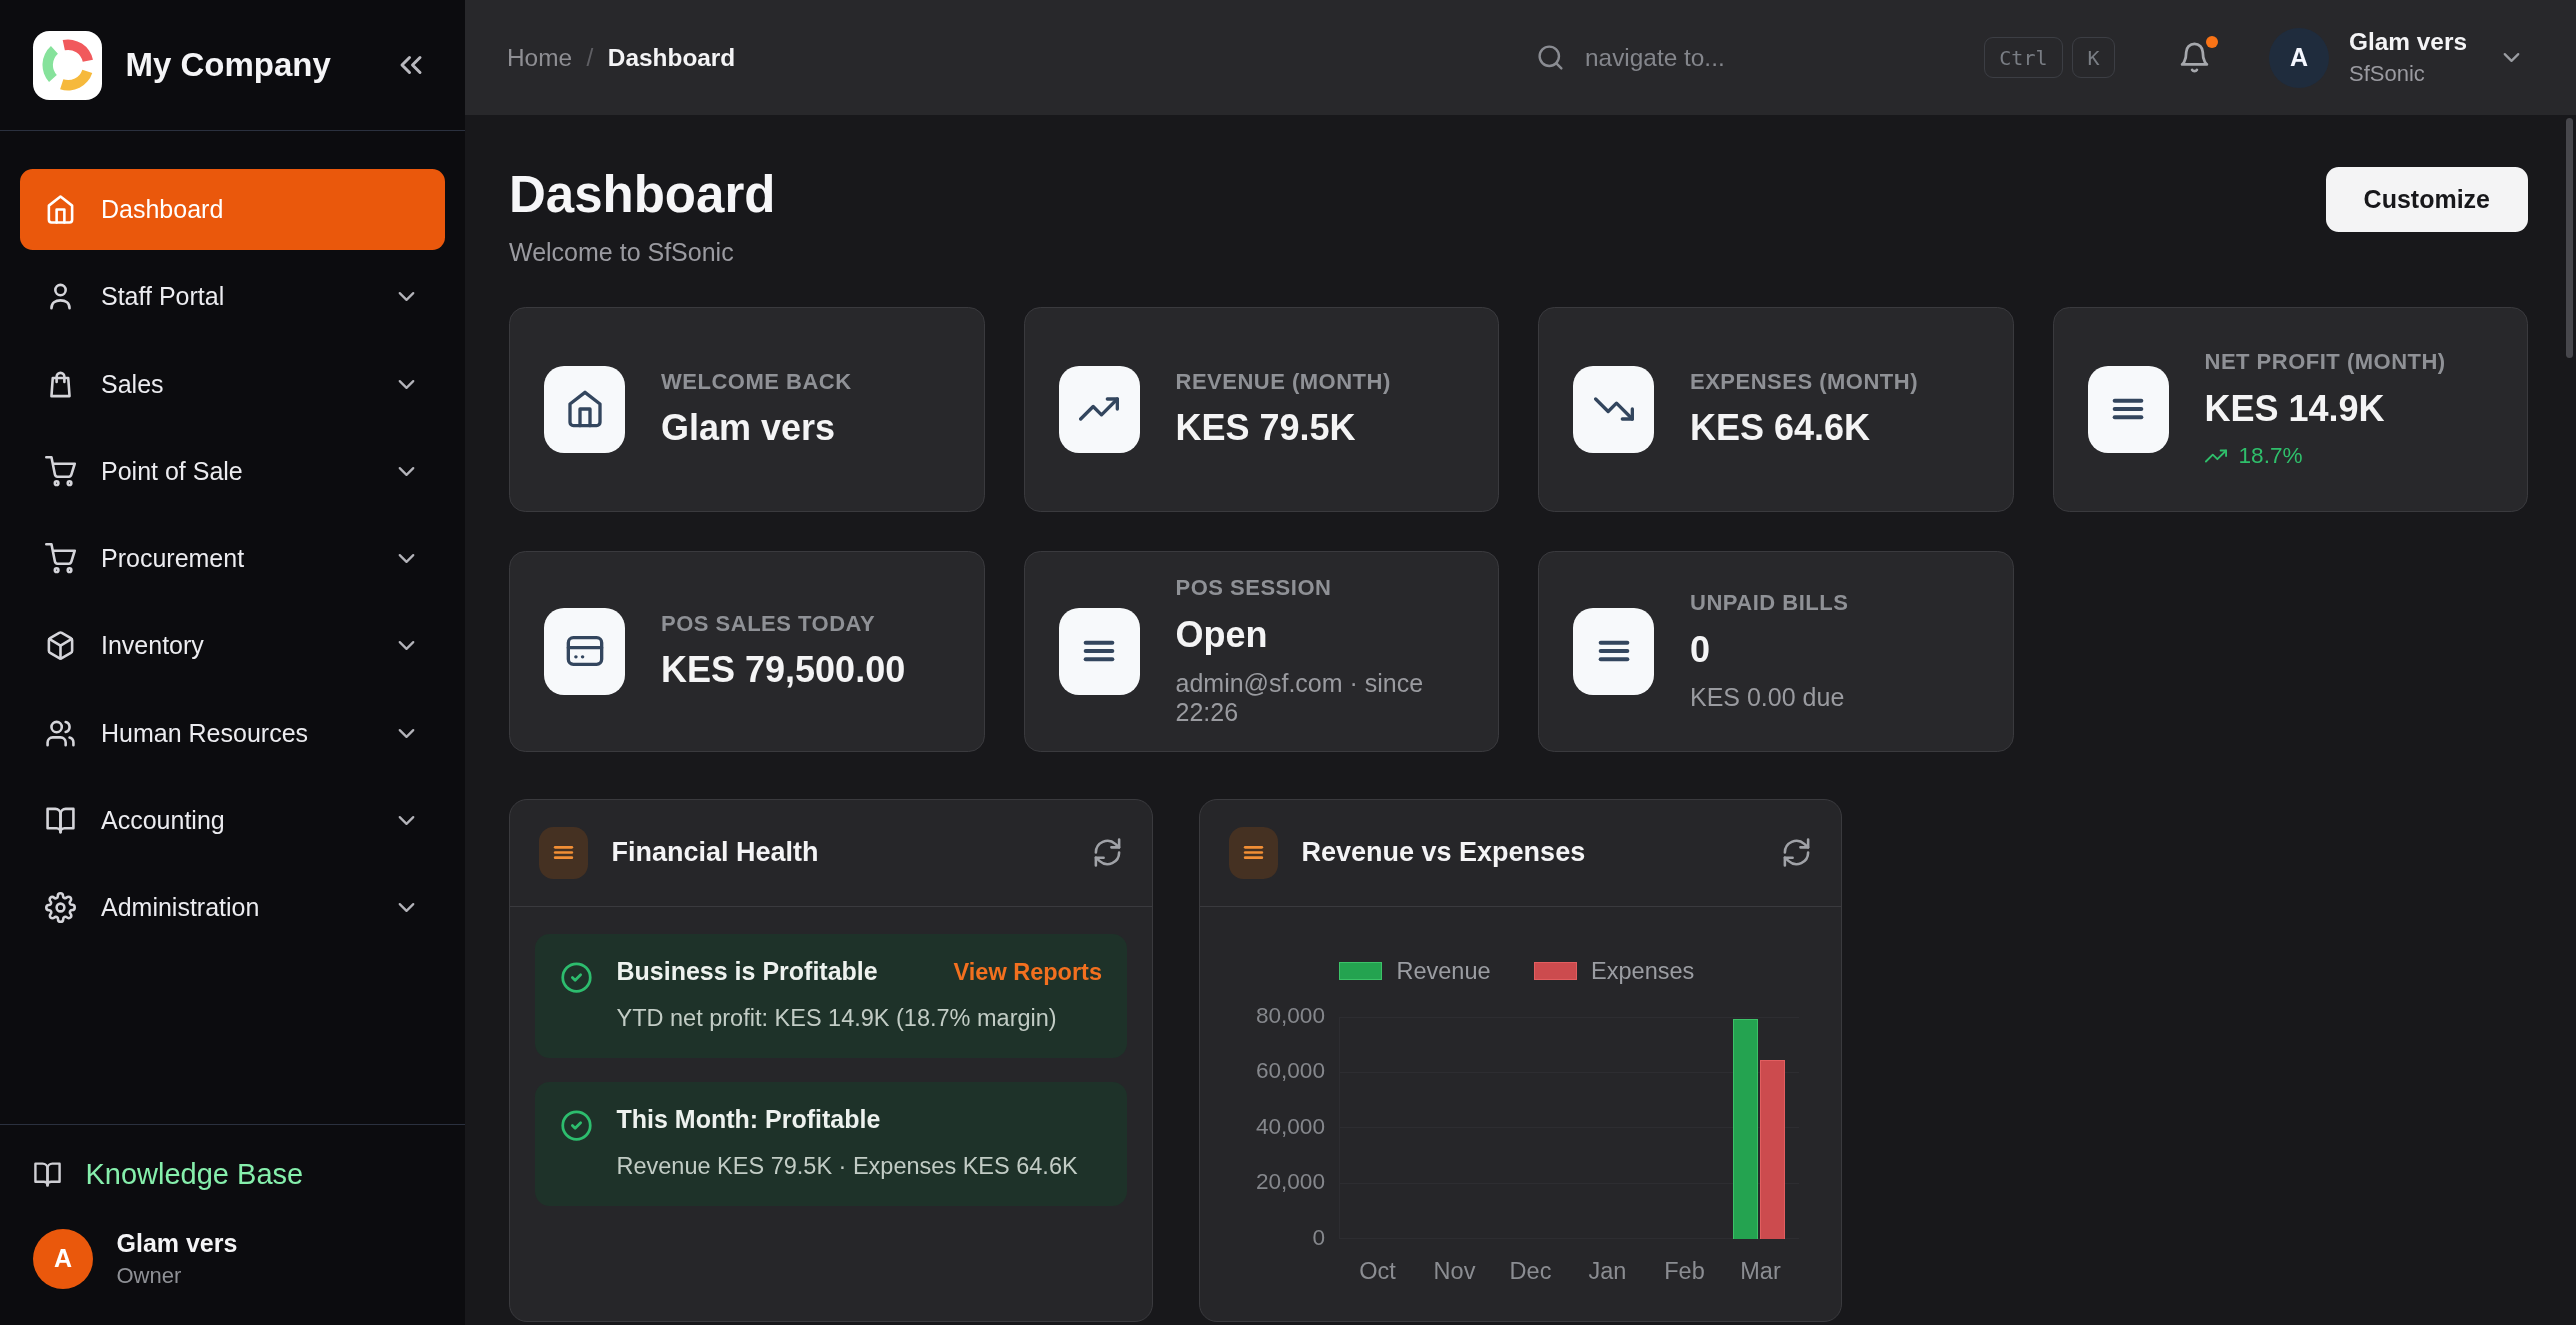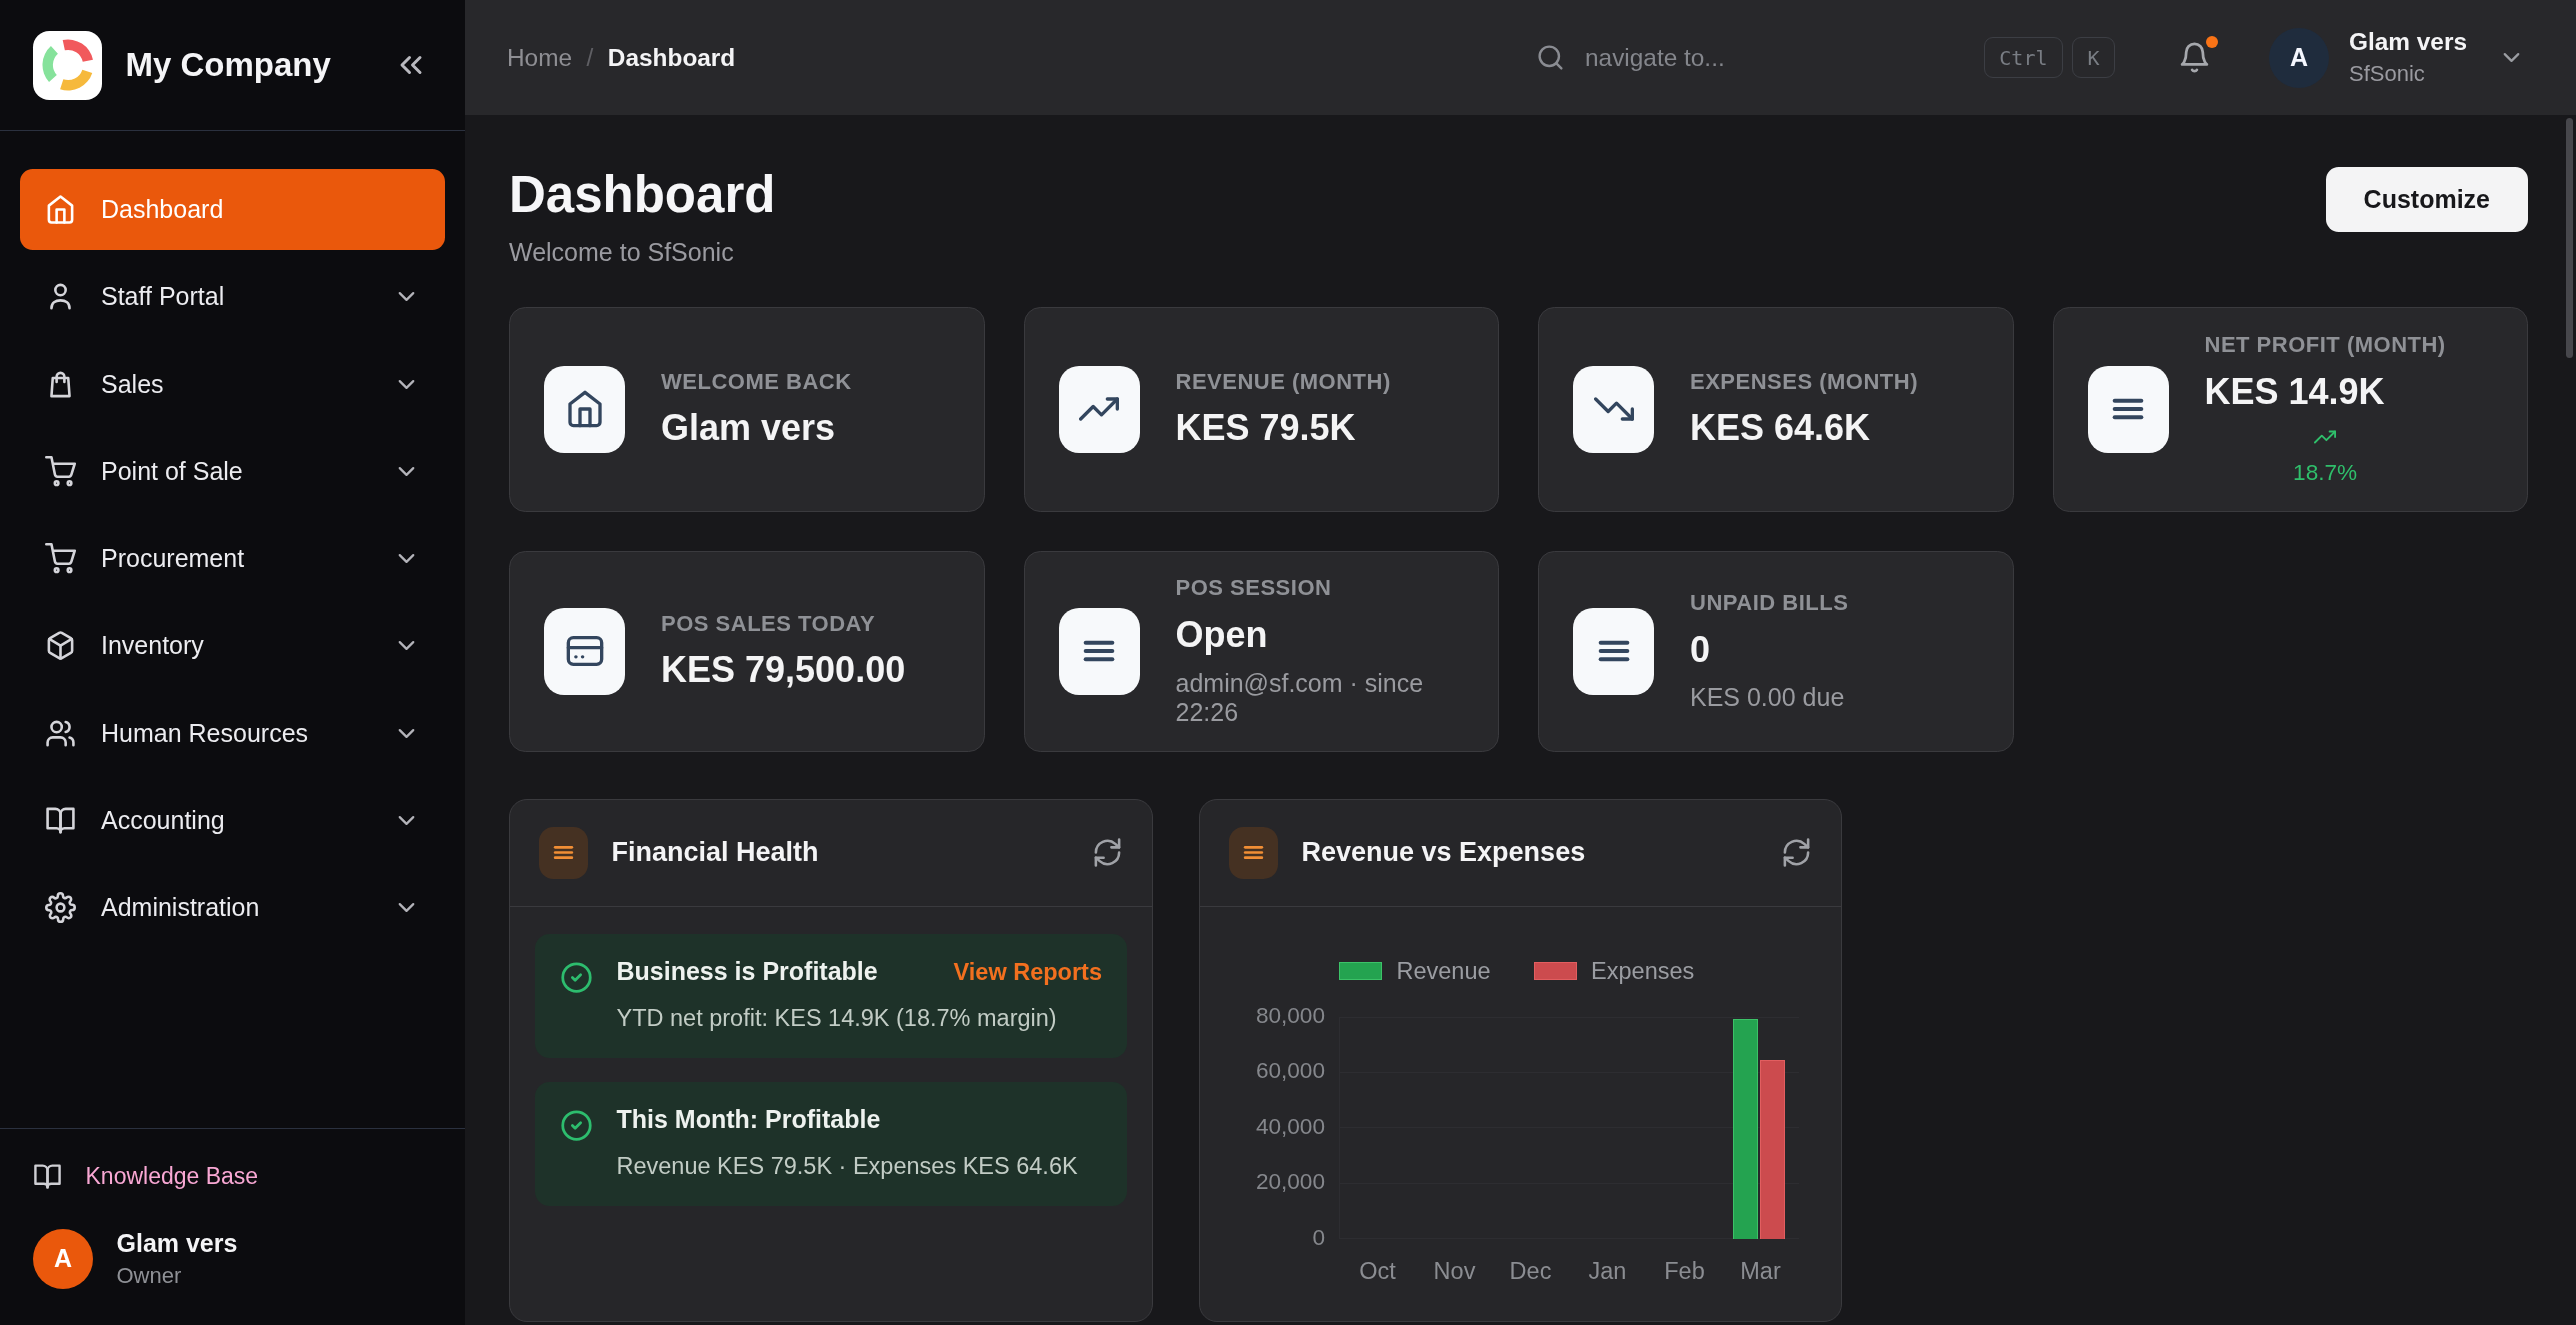--- a/index.html
+++ b/index.html
@@ -20,21 +20,21 @@
   .nav-item { height:81px; margin-bottom:6.3px; display:flex; align-items:center;
               padding:0 25px; border-radius:12.7px; cursor:pointer; }
   .nav-item .nav-ic { display:flex; color:#d5d5da; }
   .nav-item .nav-label { flex:1; margin-left:25px; font-size:25px; font-weight:500; color:#ececf0; }
   .nav-item .nav-chev { display:flex; color:#b4b4ba; }
   .nav-item.active { background:#ea580c; }
   .nav-item.active .nav-ic, .nav-item.active .nav-label { color:#ffffff; }
   .side-foot { border-top:1.8px solid #2b313f; padding:33px 33px 36px 33px; }
   .kb-row { display:flex; align-items:center; margin-bottom:38px; cursor:pointer; }
   .kb-row .nav-ic { color:#cfcfd4; display:flex; }
-  .kb-label { margin-left:23.5px; font-size:23px; color:#f9a8d4; }
+  .kb-label { margin-left:23.5px; font-size:29px; color:#86efac; }
   .prof-row { display:flex; align-items:center; }
   .prof-avatar { width:60px; height:60px; border-radius:50%; background:#ea580c;
                  display:flex; align-items:center; justify-content:center;
                  font-size:25px; font-weight:bold; color:#fff; }
   .prof-texts { margin-left:23.5px; }
   .prof-name { font-size:25px; font-weight:bold; color:#f4f4f6; }
   .prof-role { font-size:22px; color:#8f9196; margin-top:5.4px; }
 
   
   .right { flex:1; display:flex; flex-direction:column; position:relative; }
@@ -79,21 +79,21 @@
                height:205px; display:flex; align-items:center; padding:0 31px 0 34px; }
   .stat-grid.row2 { margin-top:39px; }
   .stat-grid.row2 .stat-card { height:201px; }
   .stat-tile { width:81px; height:87px; min-width:81px; border-radius:20px; background:#f7f9fb;
                display:flex; align-items:center; justify-content:center; color:#33465e; }
   .stat-texts { margin-left:36px; }
   .stat-label { font-size:22px; font-weight:600; letter-spacing:0.5px; color:#8f9196; }
   .stat-value { font-size:36px; font-weight:bold; color:#f4f4f5; margin-top:12.7px; }
   .stat-sub { font-size:25px; color:#9a9ba0; margin-top:12.7px; }
   .stat-trend { display:flex; align-items:center; gap:12px; margin-top:12.7px;
-                color:#2fbf6b; font-size:22.6px;flex-direction:column; }
+                color:#2fbf6b; font-size:22.6px; }
 
   .panel-row { display:flex; gap:46px; margin-top:47px; }
   .big-card { background:#262629; border:0.9px solid #3a3a3e; border-radius:18px; height:523px;
               overflow:hidden; display:flex; flex-direction:column; }
   .big-card.fh { width:644px; }
   .big-card.chart { width:643px; }
   .big-head { height:107px; display:flex; align-items:center; padding:0 29px;
               border-bottom:0.9px solid #3a3a3e; }
   .head-tile { width:49px; height:52px; border-radius:14.5px; background:#453122;
                display:flex; align-items:center; justify-content:center; color:#f18e35; }

